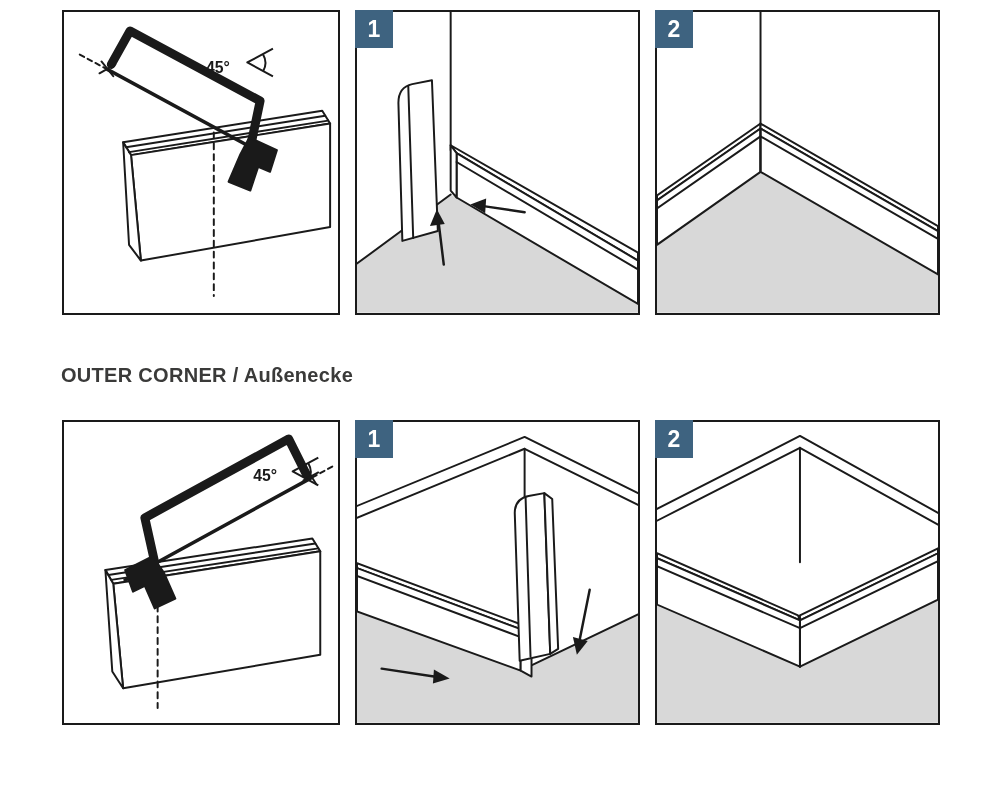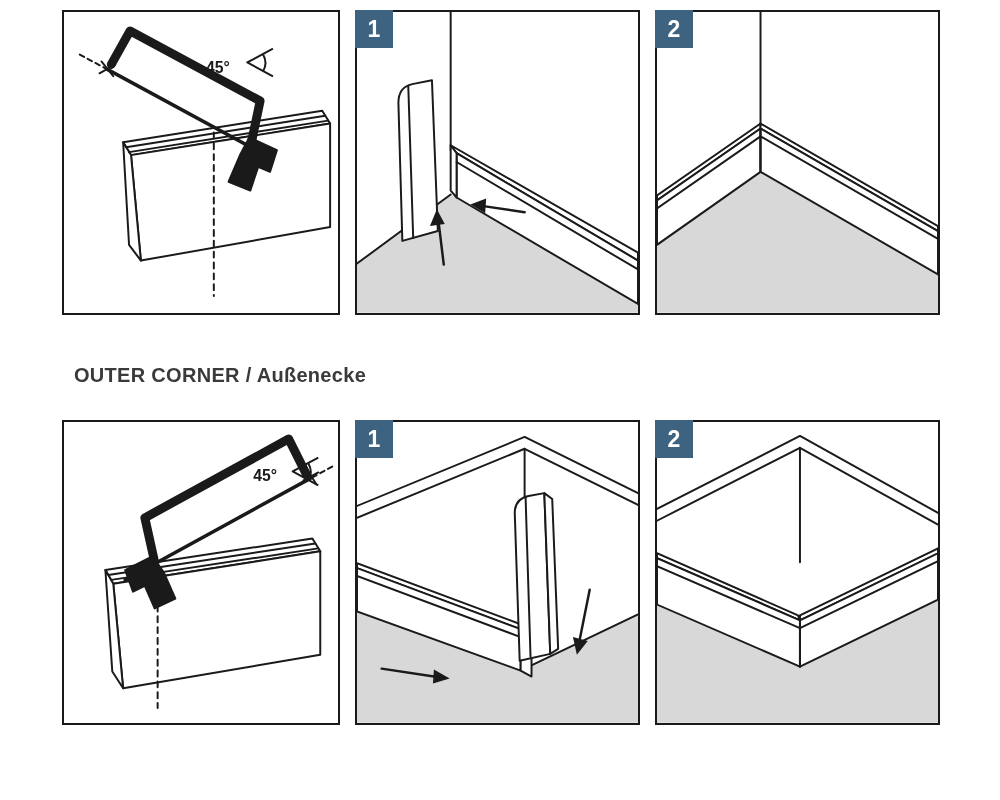--- a/index.html
+++ b/index.html
@@ -27,21 +27,21 @@
     width: 38px; height: 38px;
     background: #3e6380;
     color: #ffffff;
     font-size: 23px;
     font-weight: bold;
     display: flex; align-items: center; justify-content: center;
     z-index: 2;
   }
   .heading {
     position: absolute;
-    left: 74px; top: 364px;
+    left: 61px; top: 364px;
     font-size: 20px;
     font-weight: bold;
     color: #3a3a39;
     letter-spacing: 0.3px;
   }
   svg text { font-family: "Liberation Sans", sans-serif; }
 </style>
 </head>
 <body>
 

